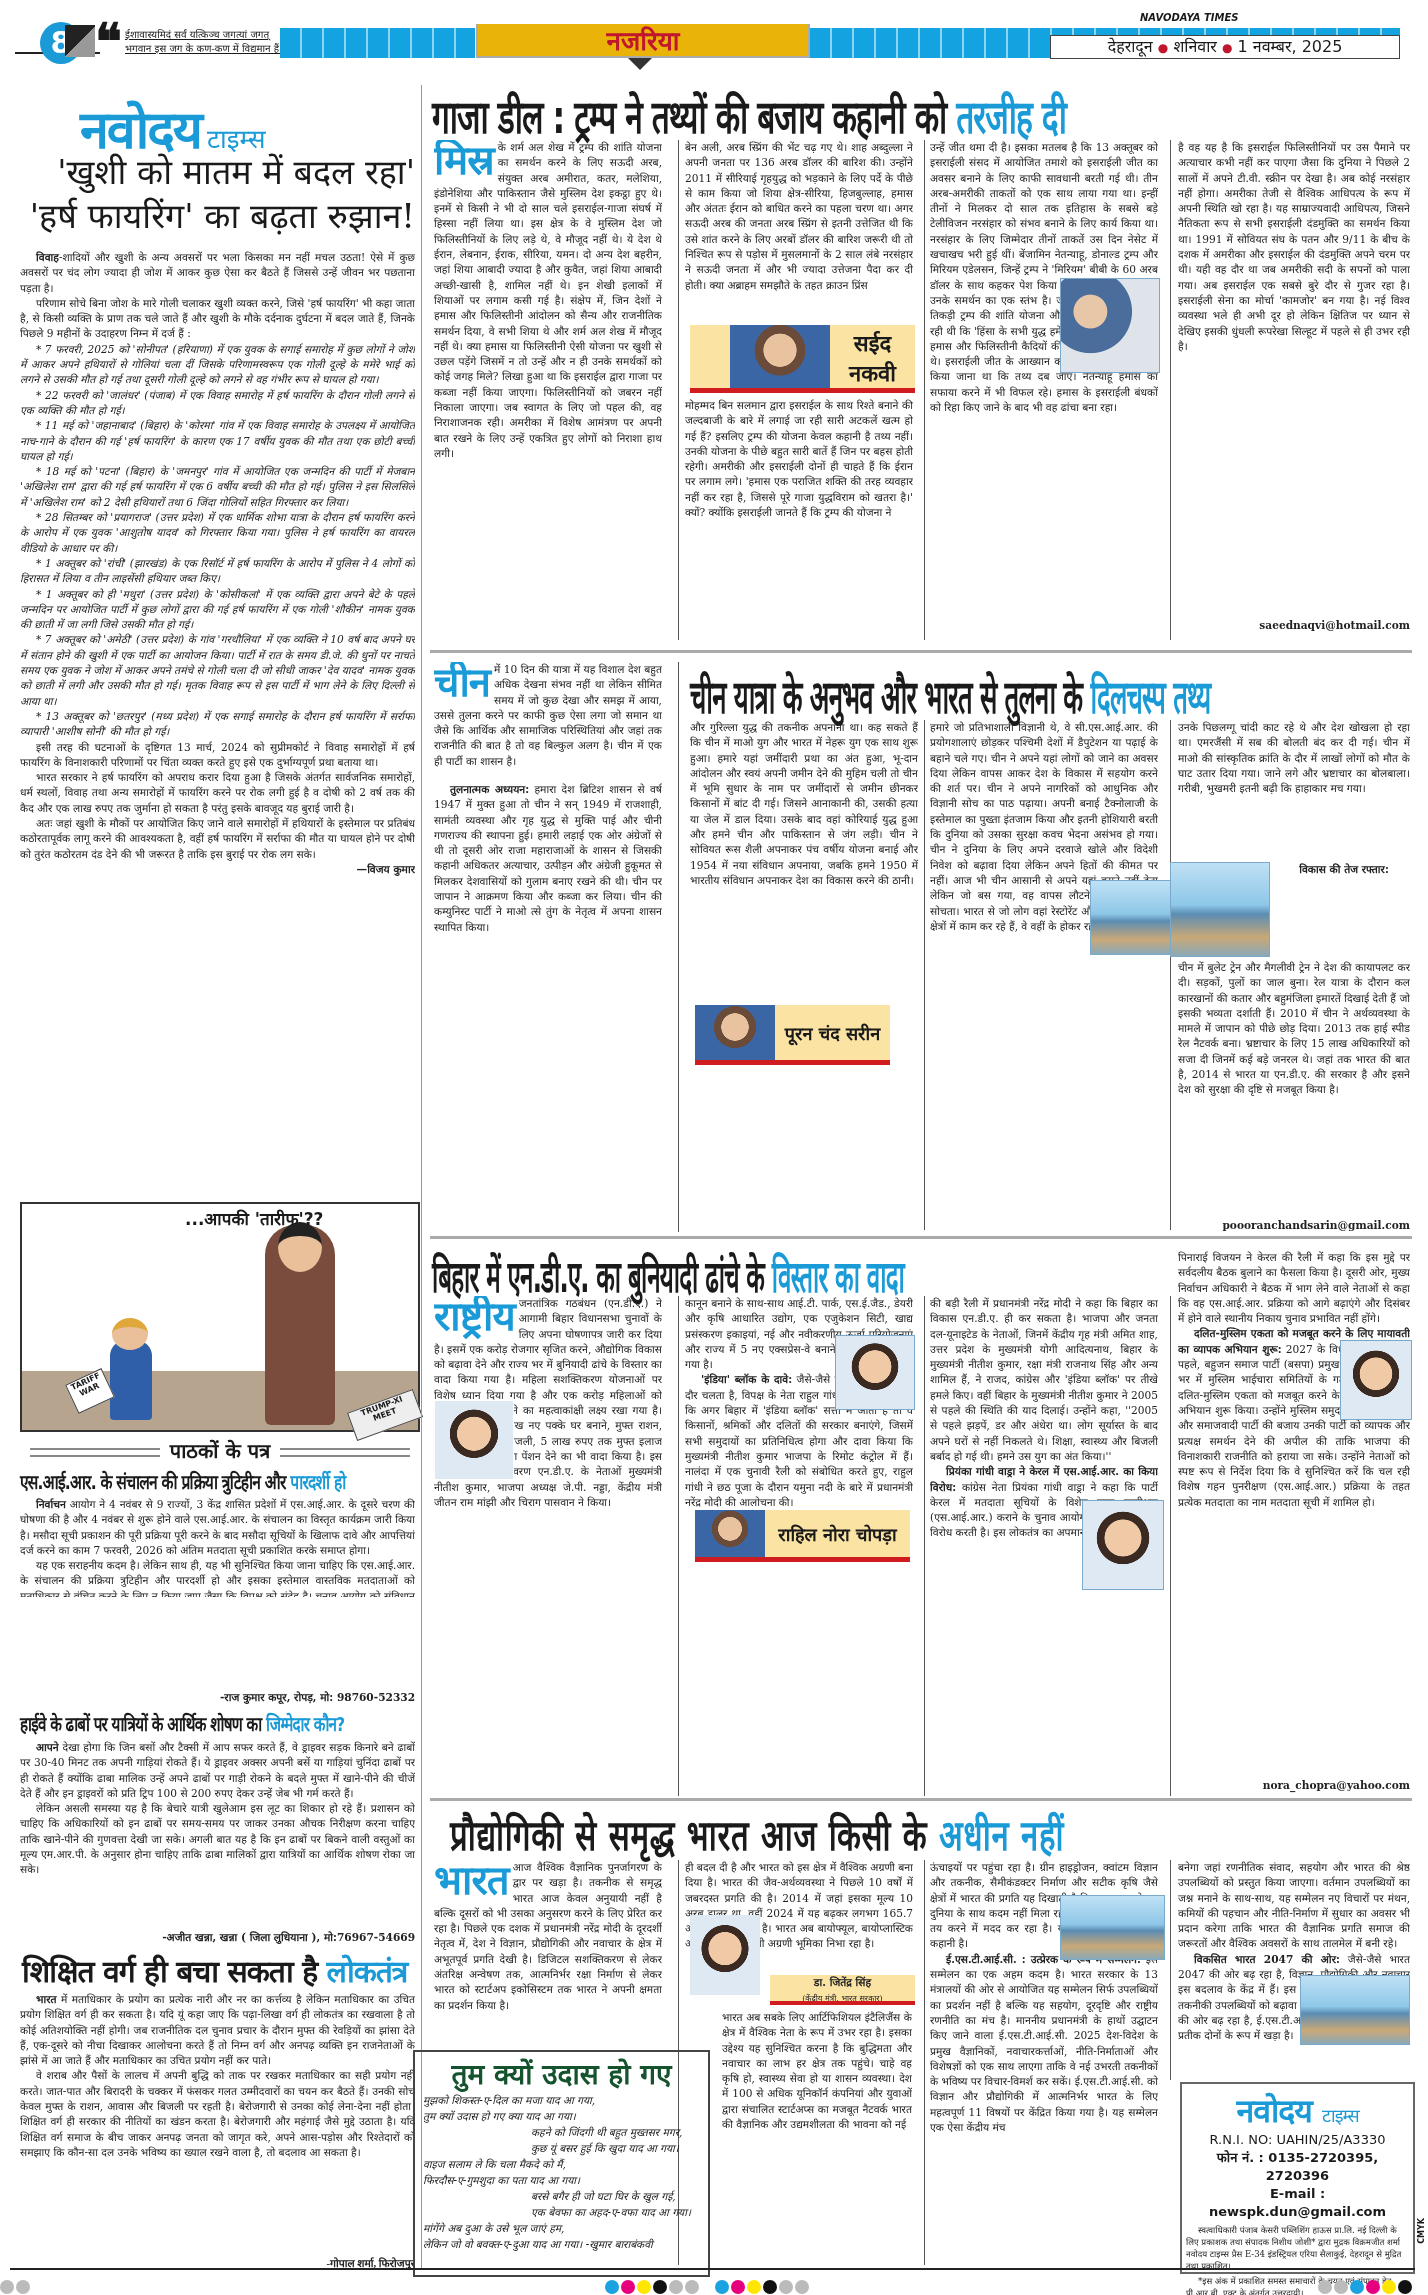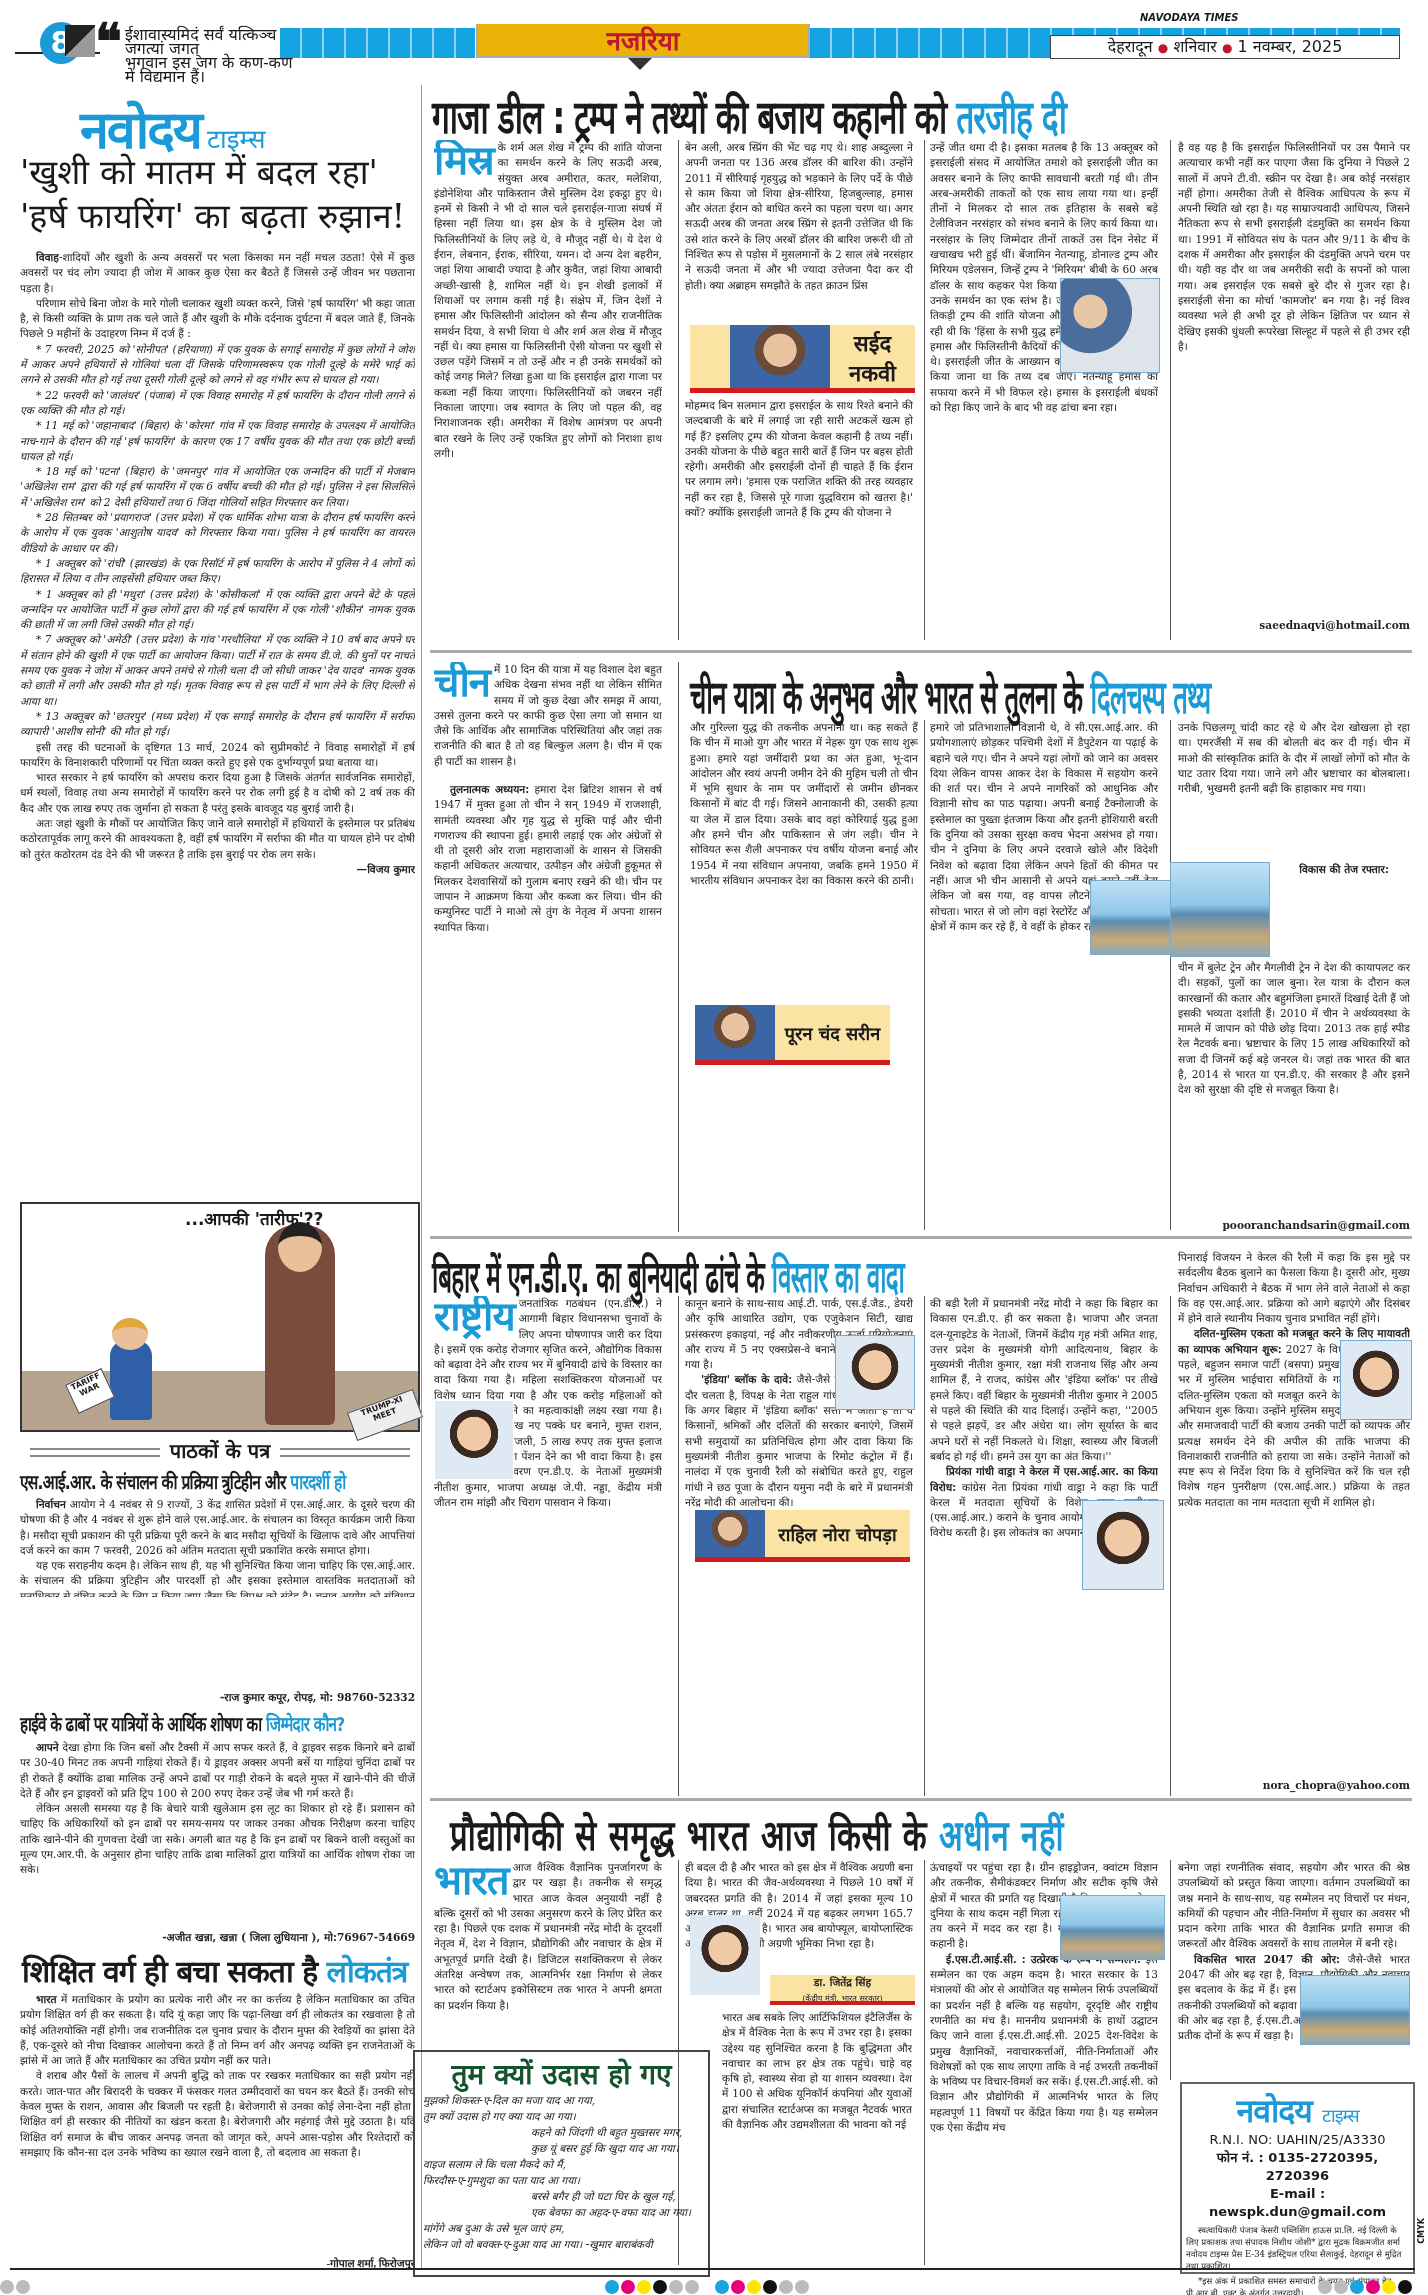--- a/index.html
+++ b/index.html
@@ -8,33 +8,33 @@
 
   .abs { position: absolute; }
   .blue { color: #1a9ad6; }
   .cyan-bg { background: repeating-linear-gradient(90deg, #12a3e0 0 20px, #8fd4f2 20px 22px); }
 
   
   .page-num { left: 40px; top: 22px; width: 42px; height: 42px; border-radius: 50%; background: #1a9ad6; color: #fff; font: bold 30px "DejaVu Sans", sans-serif; text-align: center; line-height: 42px; }
   .page-rule { left: 15px; top: 52px; width: 85px; height: 2px; background: #222; }
   .corner-block { left: 65px; top: 25px; width: 30px; height: 32px; background: linear-gradient(135deg, #222 50%, #999 50%); }
   .quote-mark { left: 95px; top: 22px; font: bold 50px "DejaVu Serif", serif; line-height: 40px; }
-  .motto { left: 125px; top: 28px; font-size: 16px; line-height: 14px; width: 170px; }
+  .motto { left: 125px; top: 28px; font-size: 10px; line-height: 14px; width: 170px; text-decoration: underline; }
   .band-left { left: 280px; top: 28px; width: 195px; height: 30px; }
   .band-right { left: 810px; top: 28px; width: 590px; height: 30px; }
   .section-tab { left: 476px; top: 24px; width: 334px; height: 34px; background: #eab308; border: 2px solid #aaa; border-top: none; text-align: center; font: bold 26px "DejaVu Sans", sans-serif; color: #c0172e; line-height: 34px; }
   .section-tab:after { content: ""; position: absolute; left: 150px; bottom: -14px; border: 12px solid transparent; border-top-color: #333; border-bottom: none; }
   .paper-name-top { left: 1140px; top: 12px; font: italic bold 10px "DejaVu Sans", sans-serif; }
   .date-box { left: 1050px; top: 35px; width: 350px; height: 24px; background: #fff; border: 1px solid #444; font: 16px "DejaVu Sans", sans-serif; text-align: center; line-height: 22px; }
   .date-box .dot { color: #c0172e; font-size: 12px; }
 
   
   .mast-logo { left: 80px; top: 92px; font: 900 52px "DejaVu Sans", sans-serif; color: #1a9ad6; letter-spacing: -2px; }
   .mast-logo small { font-size: 26px; font-weight: normal; margin-left: 6px; letter-spacing: 0; }
-  .lead-head { left: 20px; top: 150px; width: 395px; font: 34px "DejaVu Serif", serif; text-align: left; line-height: 44px; }
+  .lead-head { left: 20px; top: 150px; width: 395px; font: 34px "DejaVu Serif", serif; text-align: right; line-height: 44px; }
 
   .col { position: absolute; font-size: 10.6px; line-height: 15.3px; text-align: justify; overflow: hidden; color: #222; }
   .col p { text-indent: 16px; }
   .col p.ital { font-style: italic; }
   .col b { font-weight: bold; }
   .byline { text-align: right; font-weight: bold; }
 
   .vrule { position: absolute; width: 2px; background: #555; }
   .hrule { position: absolute; height: 2px; background: #555; }
 

